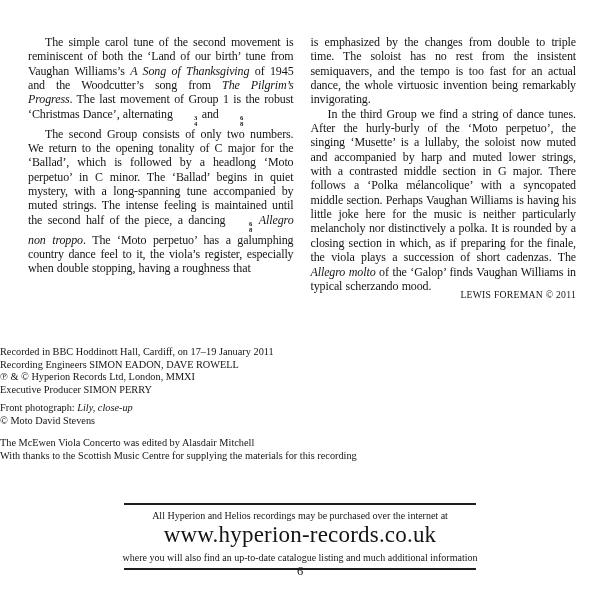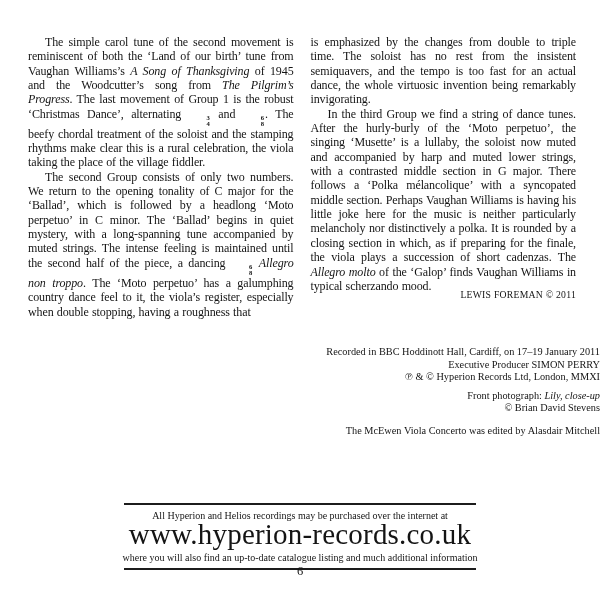--- a/index.html
+++ b/index.html
@@ -47,48 +47,48 @@
     top: 289px;
     right: 24px;
     font-size: 9.7px;
     letter-spacing: 0.25px;
     text-align: center;
   }
   
   .credits {
     position: absolute;
     top: 346px; left: 0; right: 0;
-    text-align: right;
+    text-align: left;
     font-size: 10.3px;
     line-height: 12.5px;
   }
   .credit-group { margin: 0; }
   .credit-group + .credit-group { margin-top: 6px; }
-  .credit-group.acks { margin-top: 10px; padding-left: 26px; }
+  .credit-group.acks { margin-top: 10px; }
   .credit-line { white-space: nowrap; }
   
   .footer-box {
     position: absolute;
     top: 503px; left: 0; right: 0;
     text-align: center;
   }
   .rule {
     width: 352px;
     height: 2px;
     margin: 0 auto;
     background: #1c1c1c;
   }
   .footer-line {
     font-size: 10px;
     line-height: 13px;
     margin-top: 4px;
     white-space: nowrap;
   }
   .footer-url {
-    font-size: 29px;
+    font-size: 23px;
     line-height: 25px;
     letter-spacing: 0.2px;
   }
   .footer-box .rule-bottom { margin-top: 4px; }
   .page-number {
     position: absolute;
     top: 564px; left: 0; right: 0;
     text-align: center;
     font-size: 12.5px;
   }
@@ -99,46 +99,48 @@
 <div class="page">
 
   <div class="columns">
     <div class="col">
       <p class="para indent"><span>The simple carol tune of the second movement is reminiscent of both the ‘Land of our birth’ tune from Vaughan Williams’s </span><span class="it">A Song of Thanksgiving</span><span> of 1945 and the Woodcutter’s song from </span><span class="it">The Pilgrim’s Progress</span><span>. The last movement of Group 1 is the robust ‘Christmas Dance’, alternating </span><span class="timesig">
             <span>3</span>
             <span>4</span>
           </span><span> and </span><span class="timesig">
             <span>6</span>
             <span>8</span>
-          </span><span>. The beefy chordal treatment of the soloist and the stamping rhythms make clear this is a rural celebration, the viola taking the place of the village fiddler.</span></p>
+          </span></p>
       <p class="para indent"><span>The second Group consists of only two numbers. We return to the opening tonality of C major for the ‘Ballad’, which is followed by a headlong ‘Moto perpetuo’ in C minor. The ‘Ballad’ begins in quiet mystery, with a long-spanning tune accompanied by muted strings. The intense feeling is maintained until the second half of the piece, a dancing </span><span class="timesig">
             <span>6</span>
             <span>8</span>
           </span><span> </span><span class="it">Allegro non troppo</span><span>. The ‘Moto perpetuo’ has a galumphing country dance feel to it, the viola’s register, especially when double stopping, having a roughness that</span></p>
     </div>
     <div class="col">
       <p class="para"><span>is emphasized by the changes from double to triple time. The soloist has no rest from the insistent semiquavers, and the tempo is too fast for an actual dance, the whole virtuosic invention being remarkably invigorating.</span></p>
       <p class="para indent"><span>In the third Group we find a string of dance tunes. After the hurly-burly of the ‘Moto perpetuo’, the singing ‘Musette’ is a lullaby, the soloist now muted and accompanied by harp and muted lower strings, with a contrasted middle section in G major. There follows a ‘Polka mélancolique’ with a syncopated middle section. Perhaps Vaughan Williams is having his little joke here for the music is neither particularly melancholy nor distinctively a polka. It is rounded by a closing section in which, as if preparing for the finale, the viola plays a succession of short cadenzas. The </span><span class="it">Allegro molto</span><span> of the ‘Galop’ finds Vaughan Williams in typical scherzando mood.</span></p>
     </div>
   </div>
 
   <div class="byline">LEWIS FOREMAN © 2011</div>
 
   <div class="credits">
     <div class="credit-group">
       <div class="credit-line">Recorded in BBC Hoddinott Hall, Cardiff, on 17–19 January 2011</div>
+      <div class="credit-line">Recording Engineers SIMON EADON, DAVE ROWELL</div>
+      <div class="credit-line">℗ &amp; © Hyperion Records Ltd, London, MMXI</div>
       <div class="credit-line">Executive Producer SIMON PERRY</div>
-      <div class="credit-line">℗ &amp; © Hyperion Records Ltd, London, MMXI</div>
     </div>
     <div class="credit-group">
       <div class="credit-line"><span>Front photograph: </span><span class="it">Lily, close-up</span></div>
-      <div class="credit-line">© Brian David Stevens</div>
+      <div class="credit-line">© Moto David Stevens</div>
     </div>
     <div class="credit-group acks">
       <div class="credit-line">The McEwen Viola Concerto was edited by Alasdair Mitchell</div>
+      <div class="credit-line">With thanks to the Scottish Music Centre for supplying the materials for this recording</div>
     </div>
   </div>
 
   <div class="footer-box">
     <div class="rule"></div>
     <div class="footer-line">All Hyperion and Helios recordings may be purchased over the internet at</div>
     <div class="footer-url">www.hyperion-records.co.uk</div>
     <div class="footer-line">where you will also find an up-to-date catalogue listing and much additional information</div>
     <div class="rule rule-bottom"></div>
   </div>

